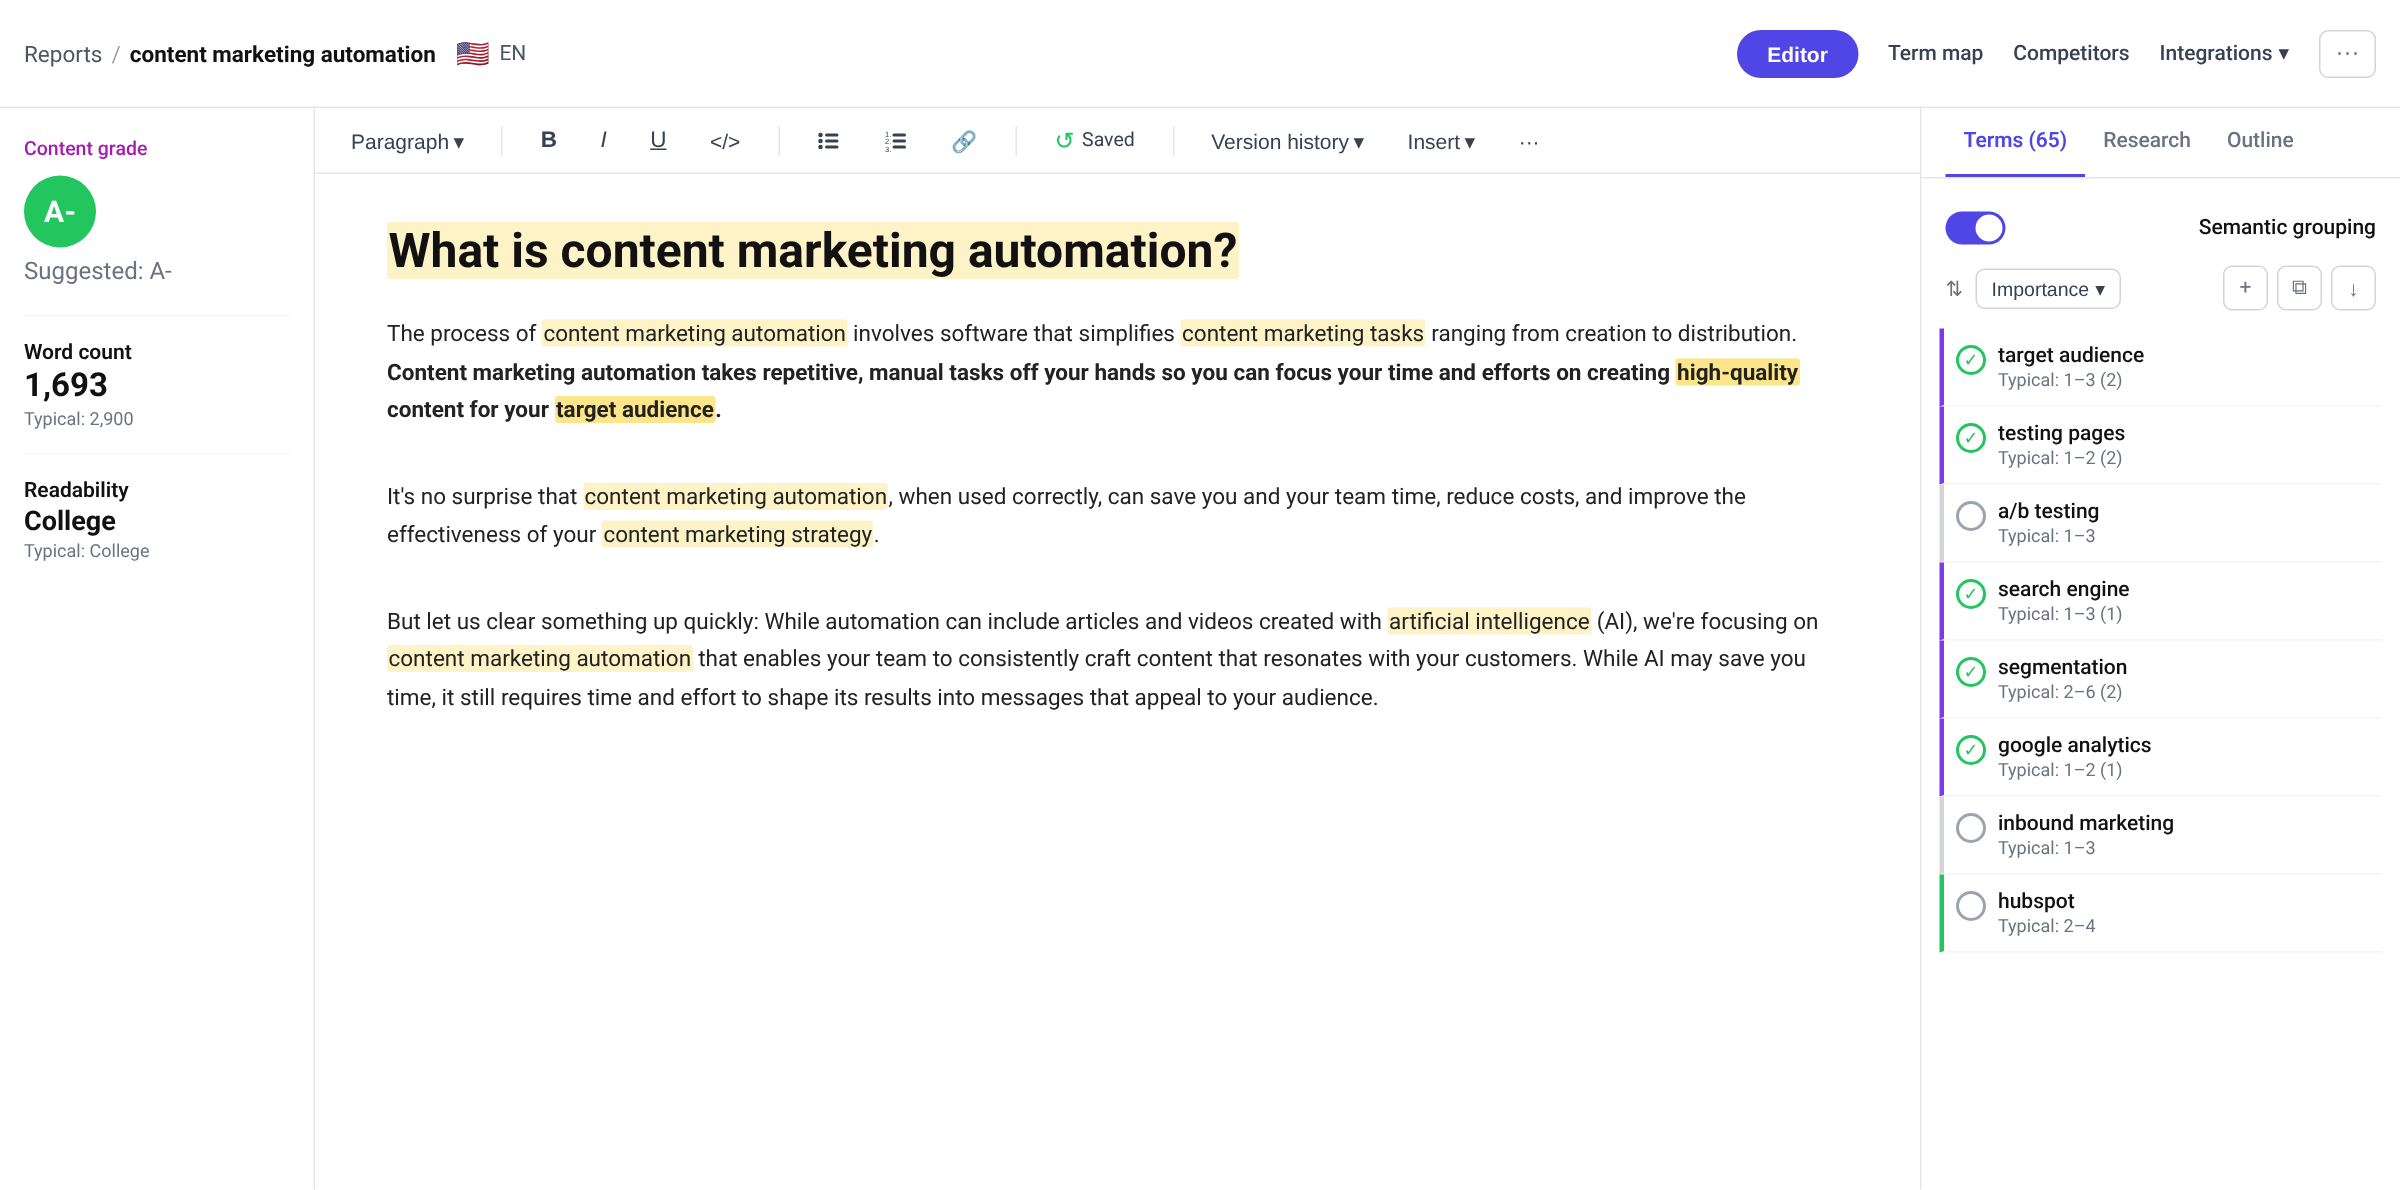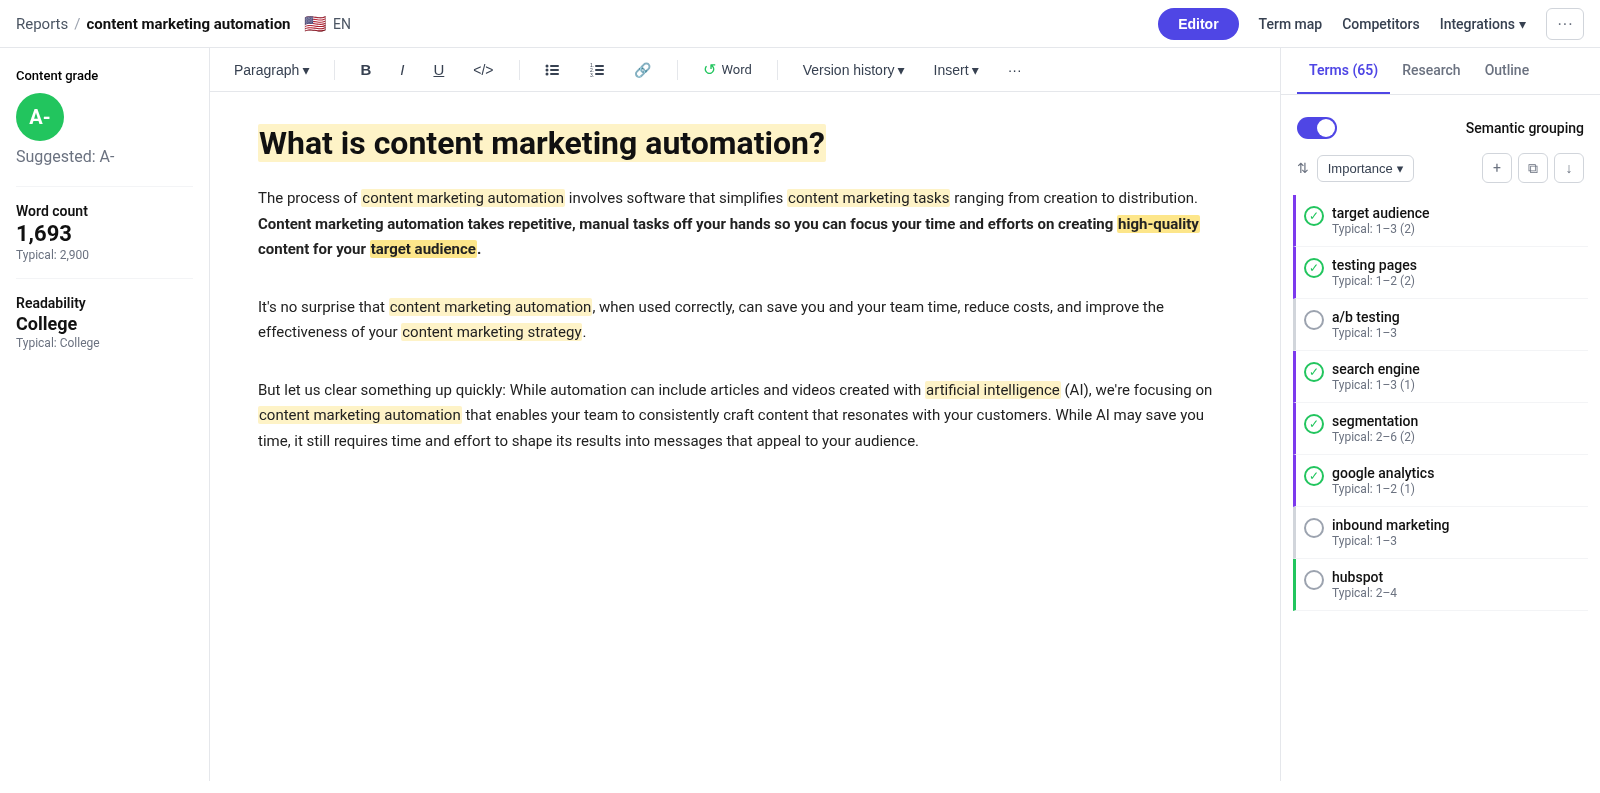--- a/index.html
+++ b/index.html
@@ -1,40 +1,40 @@
 <!DOCTYPE html>
 <html><head>
   <meta charset="utf-8">
   <style>
     * { box-sizing: border-box; margin: 0; padding: 0; }
     body { font-family: -apple-system, BlinkMacSystemFont, 'Segoe UI', Roboto, sans-serif; font-size: 14px; background: #fff; color: #1a1a1a; height: 793px; overflow: hidden; }
 
     
     .top-nav {
-      display: flex; align-items: center; padding: 0 16px; height: 48px;
+      display: flex; align-items: center; padding: 0 16px; height: 72px;
       border-bottom: 1px solid #e5e7eb; background: #fff;
     }
     .nav-breadcrumb { display: flex; align-items: center; gap: 6px; font-size: 15px; }
     .nav-breadcrumb .reports { color: #4b5563; cursor: pointer; }
     .nav-breadcrumb .sep { color: #9ca3af; }
     .nav-breadcrumb .doc-title { font-weight: 700; color: #111; }
     .nav-breadcrumb .flag { margin-left: 8px; font-size: 18px; }
     .nav-breadcrumb .lang { color: #4b5563; font-size: 14px; }
     .nav-actions { display: flex; align-items: center; gap: 20px; margin-left: auto; }
     .btn-editor { background: #4f46e5; color: #ffffff; border: none; border-radius: 20px; padding: 8px 20px; font-size: 14px; font-weight: 600; cursor: pointer; }
     .nav-link { color: #374151; font-size: 14px; cursor: pointer; font-weight: 500; }
     .nav-link-integrations { display: flex; align-items: center; gap: 4px; }
     .more-btn { border: 1px solid #d1d5db; border-radius: 6px; padding: 6px 10px; cursor: pointer; background: #fff; font-size: 16px; color: #6b7280; }
 
     
     .main-layout { display: flex; height: calc(793px - 60px); }
 
     
     .left-sidebar { width: 210px; padding: 20px 16px; border-right: 1px solid #e5e7eb; background: #fff; flex-shrink: 0; }
-    .sidebar-section-label { font-size: 13px; color: #000000; font-weight: 500; margin-bottom: 10px; }
+    .sidebar-section-label { font-size: 13px; color: #a21caf; font-weight: 500; margin-bottom: 10px; }
     .grade-badge { width: 48px; height: 48px; border-radius: 50%; background: #22c55e; color: #fff; font-size: 20px; font-weight: 700; display: flex; align-items: center; justify-content: center; margin-bottom: 6px; }
     .suggested { font-size: 16px; color: #6b7280; margin-bottom: 20px; }
     .sidebar-item-label { font-size: 14px; font-weight: 600; color: #111; margin-bottom: 2px; }
     .sidebar-item-value { font-size: 22px; font-weight: 700; color: #111; margin-bottom: 2px; }
     .sidebar-item-typical { font-size: 12px; color: #6b7280; margin-bottom: 16px; }
     .divider { border: none; border-top: 1px solid #f3f4f6; margin: 8px 0 16px; }
 
     
     .editor-area { flex: 1; display: flex; flex-direction: column; overflow: hidden; }
     .toolbar {
@@ -149,21 +149,21 @@
             <text x="0" y="10" font-size="5" fill="#374151">2.</text>
             <rect x="5" y="7" width="9" height="2" rx="1" fill="#374151"></rect>
             <text x="0" y="15" font-size="5" fill="#374151">3.</text>
             <rect x="5" y="11" width="9" height="2" rx="1" fill="#374151"></rect>
           </svg>
       </button>
       <button class="toolbar-btn">🔗</button>
       <div class="toolbar-sep"></div>
       <div class="saved-indicator">
         <span class="saved-icon">↺</span>
-        <span>Word</span>
+        <span>Saved</span>
       </div>
       <div class="toolbar-sep"></div>
       <button class="toolbar-btn">
         <span>Version history</span>
         <span>▾</span>
       </button>
       <button class="toolbar-btn">
         <span>Insert</span>
         <span>▾</span>
       </button>

